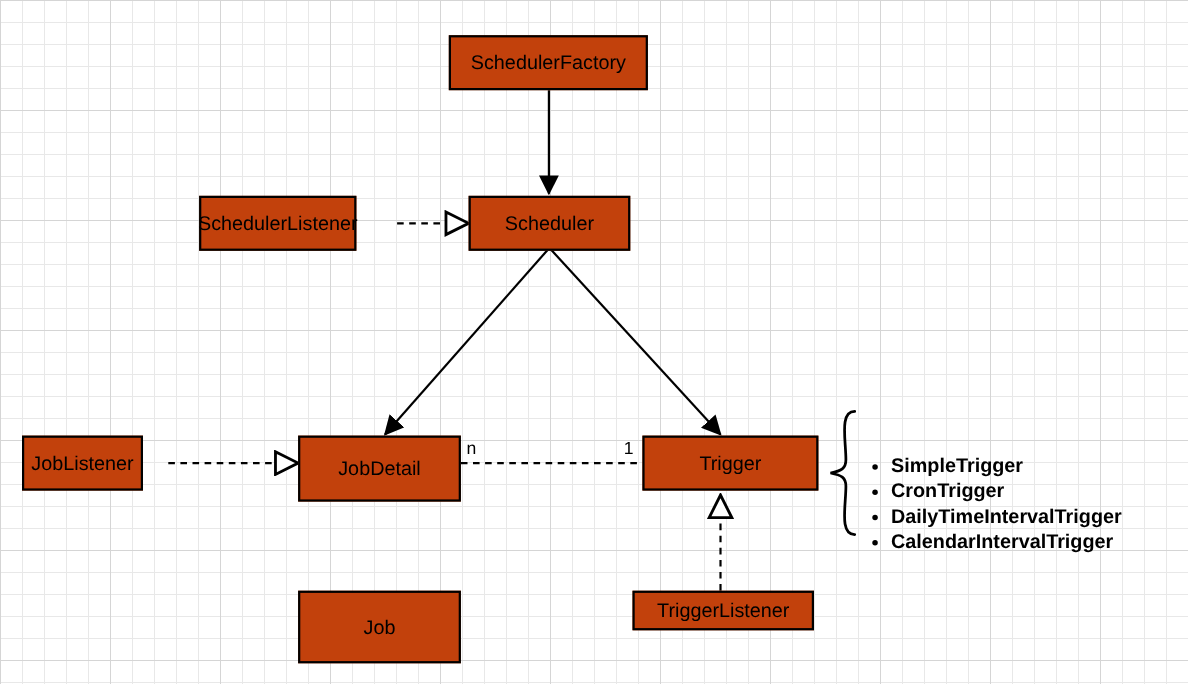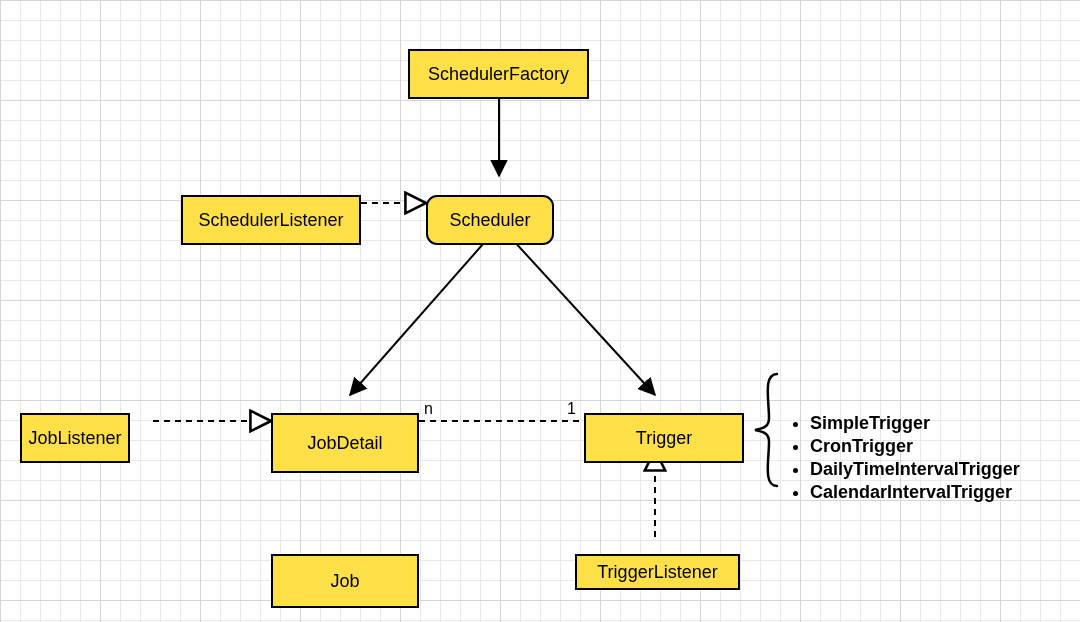--- a/index.html
+++ b/index.html
@@ -23,28 +23,27 @@
       content: "";
       position: absolute;
       inset: 0;
       background-image:
         linear-gradient(to right, #d5d5d5 1px, transparent 1px),
         linear-gradient(to bottom, #d5d5d5 1px, transparent 1px);
       background-size: 100px 100px;
     }
     .node {
       position: absolute;
-      background: #fde047;
+      background: #c2410c;
       border: 2px solid #000;
       display: flex;
       align-items: center;
       justify-content: center;
       font-size: 18px;
       z-index: 5;
-      margin-top: 17px;
     }
     svg.edges {
       position: absolute;
       inset: 0;
       width: 1080px;
       height: 622px;
       z-index: 2;
     }
     .mlabel {
       position: absolute;
@@ -92,41 +91,41 @@
 </svg>
 
 <svg class="brace" style="left:747px; top:370px;" width="36" height="120" viewBox="0 0 36 120">
   <path d="M30,4 C16,4 22,30 22,48 C22,56 18,58 8,60 C18,62 22,64 22,72 C22,90 16,116 30,116" fill="none" stroke="#000" stroke-width="2.5" stroke-linecap="round"></path>
 </svg>
 
 <div class="node" style="left:408px; top:32px; width:181px; height:50px;">
   <span>SchedulerFactory</span>
 </div>
 
-<div class="node" style="left:181px; top:178px; width:180px; height:50px;">
+<div class="node" style="left:181px; top:178px; width:143px; height:50px;">
   <span>SchedulerListener</span>
 </div>
 
-<div class="node" style="left:426px; top:178px; width:128px; height:50px;border-radius:11px;">
+<div class="node" style="left:426px; top:178px; width:147px; height:50px;">
   <span>Scheduler</span>
 </div>
 
 <div class="node" style="left:20px; top:396px; width:110px; height:50px;">
   <span>JobListener</span>
 </div>
 
 <div class="node" style="left:271px; top:396px; width:148px; height:60px;">
   <span>JobDetail</span>
 </div>
 
 <div class="node" style="left:584px; top:396px; width:160px; height:50px;">
   <span>Trigger</span>
 </div>
 
-<div class="node" style="left:271px; top:537px; width:148px; height:54px;">
+<div class="node" style="left:271px; top:537px; width:148px; height:66px;">
   <span>Job</span>
 </div>
 
 <div class="node" style="left:575px; top:537px; width:165px; height:36px;">
   <span>TriggerListener</span>
 </div>
 
 <div class="mlabel" style="left:424px; top:400px;">n</div>
 <div class="mlabel" style="left:567px; top:400px;">1</div>
 

